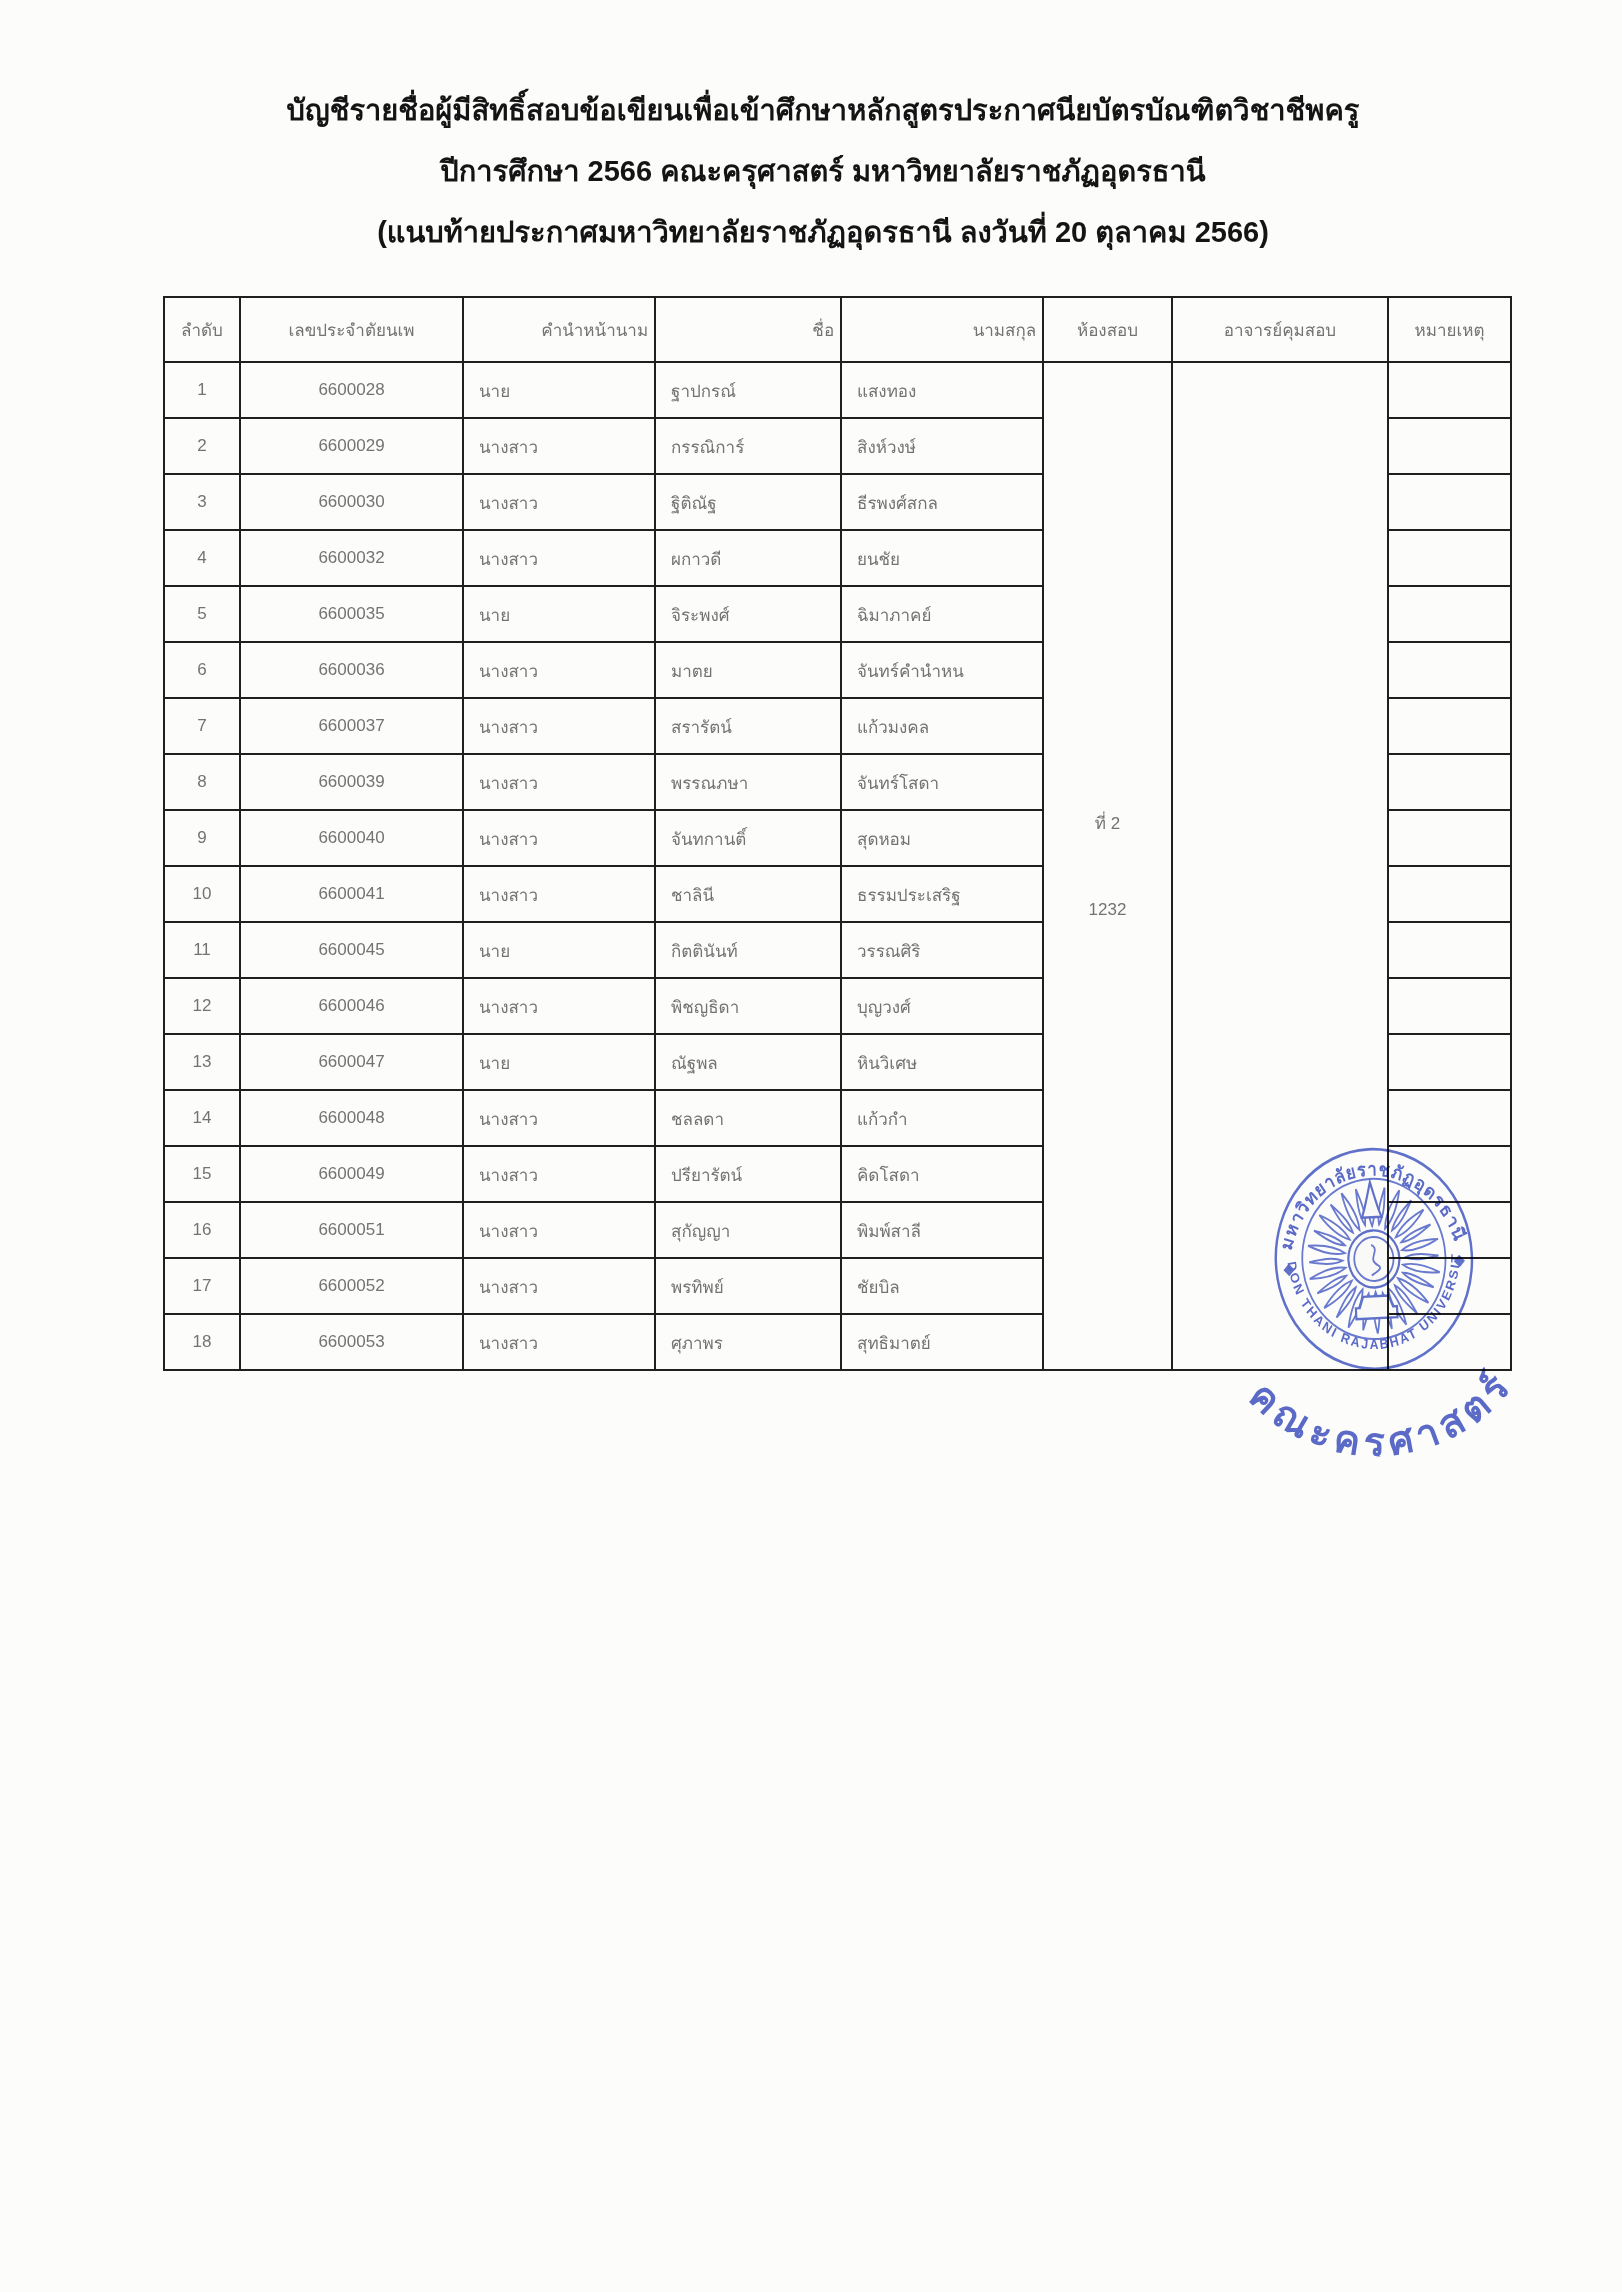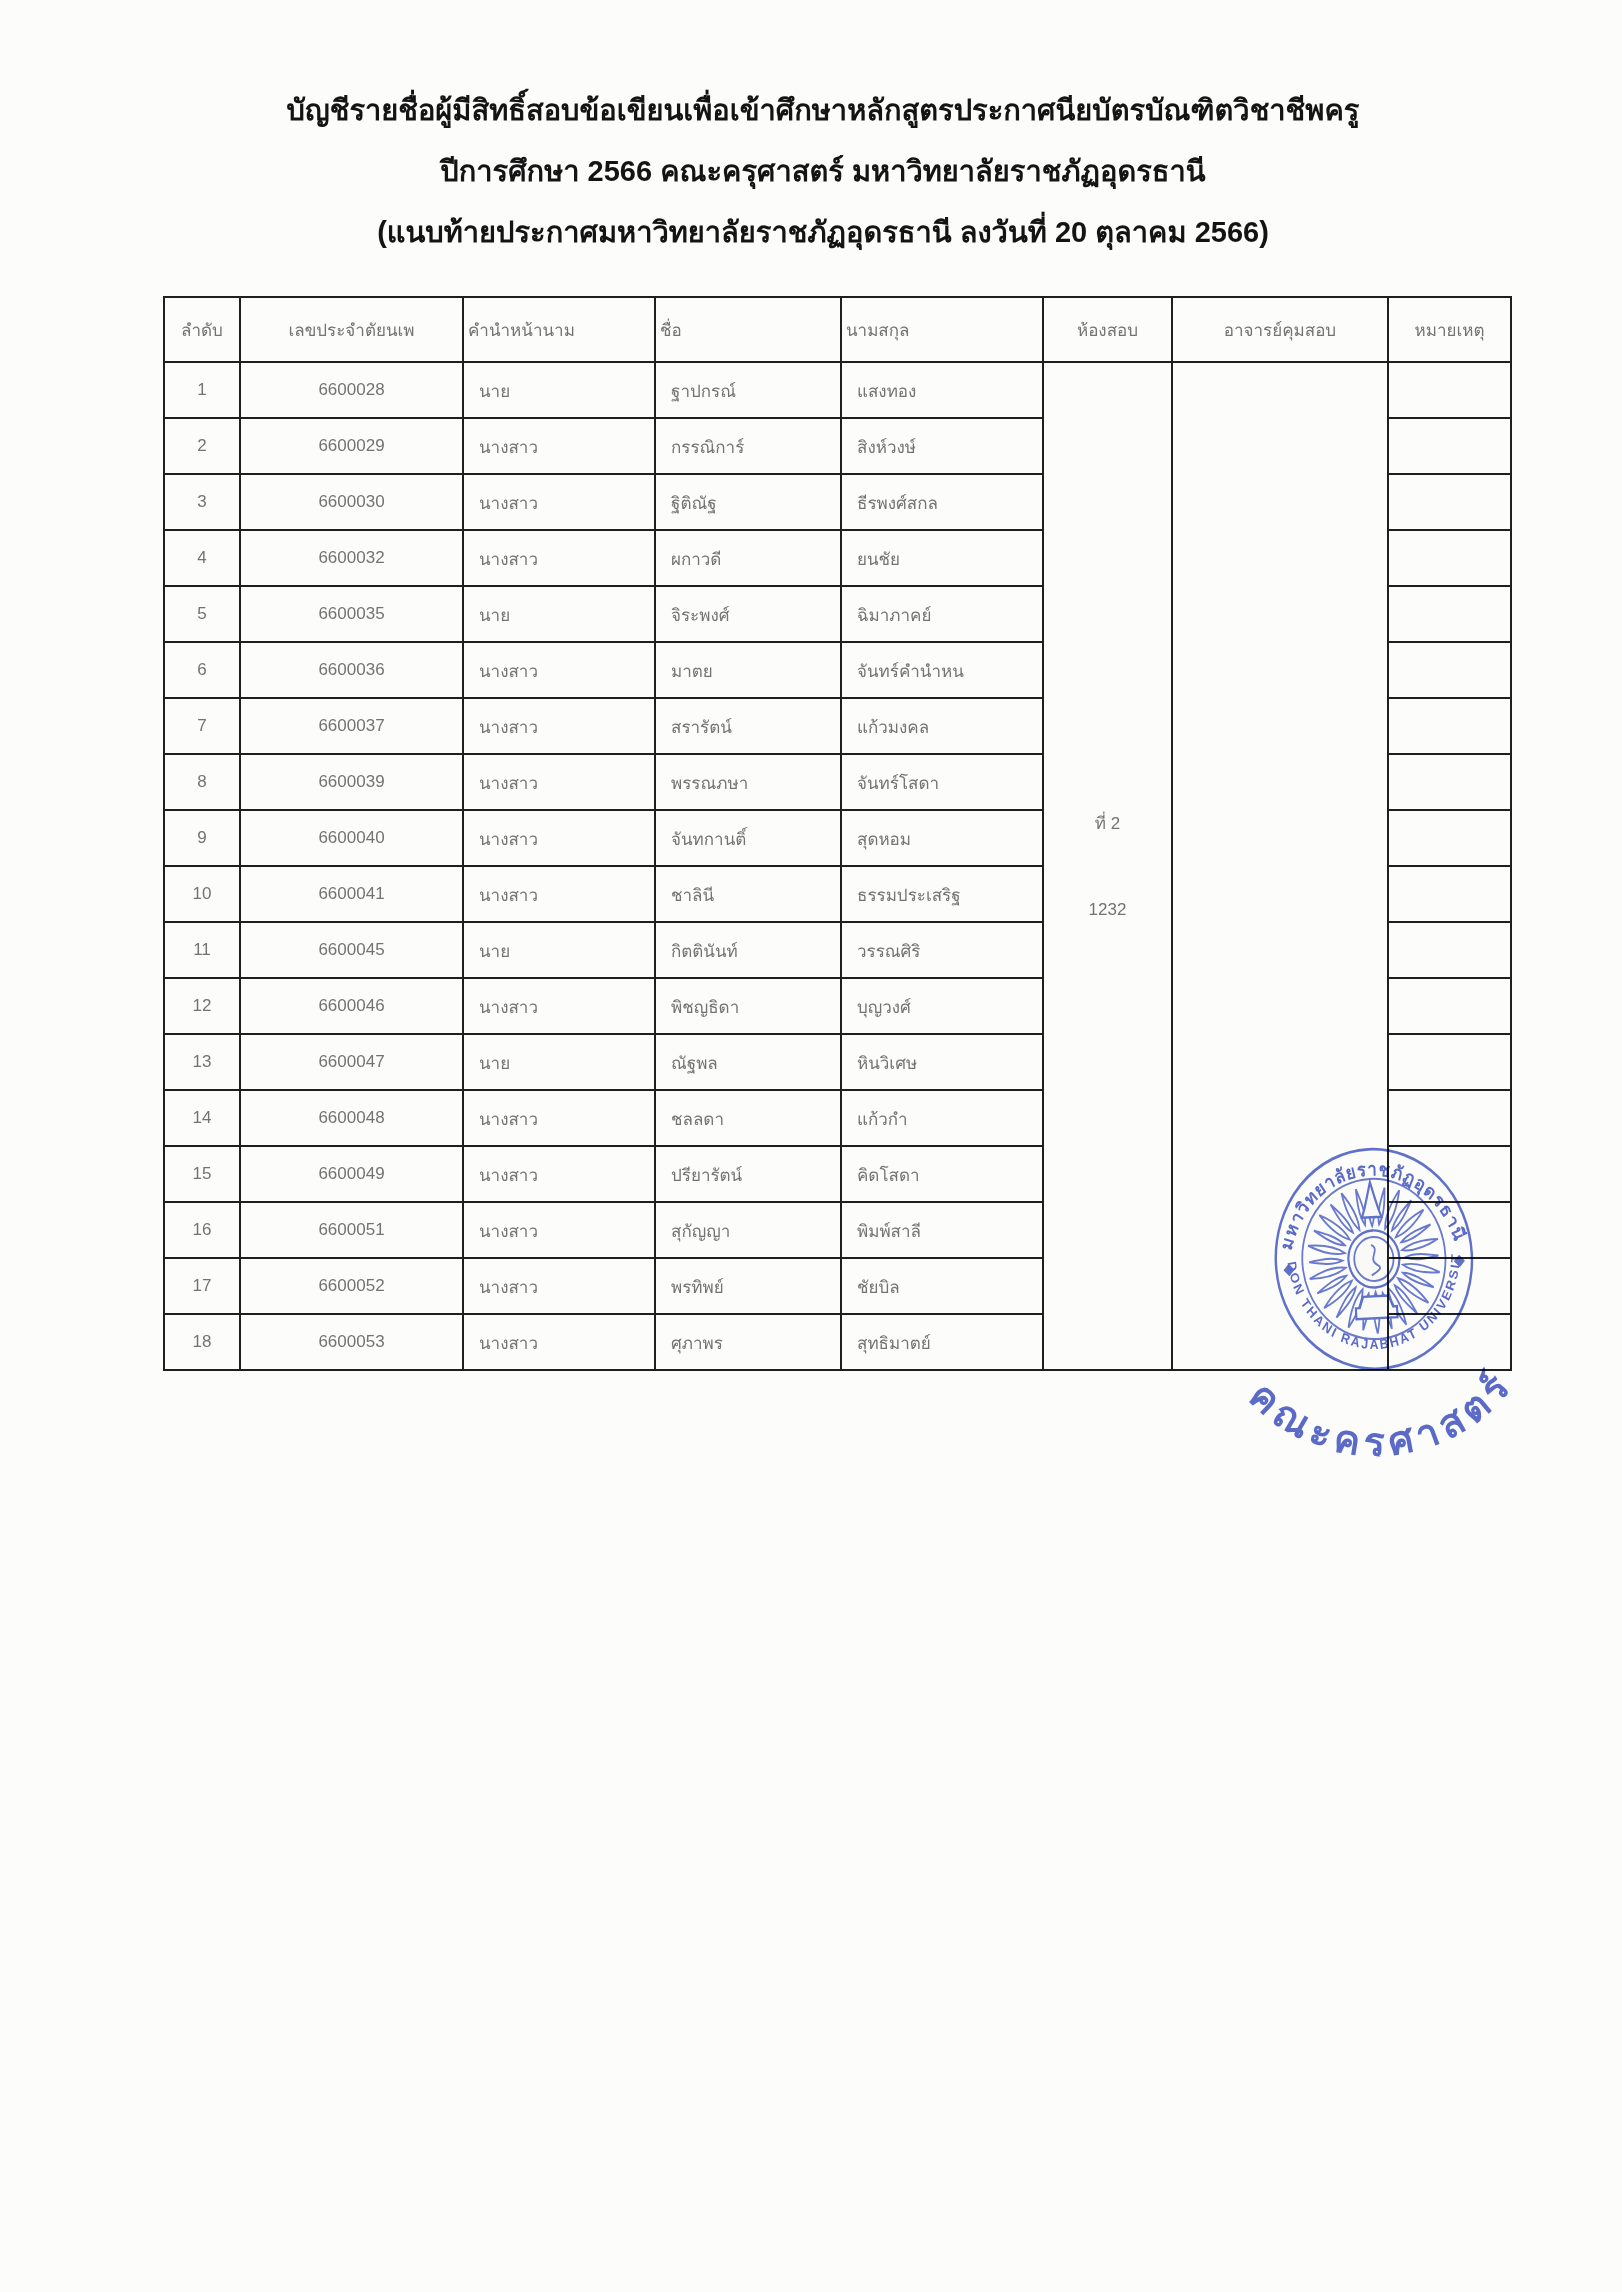--- a/index.html
+++ b/index.html
@@ -22,21 +22,21 @@
     font-size:17px;color:#737373;margin-left:36px;
   }
   .exam-table th,.exam-table td{
     border:2px solid #1f1f1f;
     padding:0 5.9px;
     overflow:hidden;white-space:nowrap;
   }
   .exam-table thead tr{height:65px;}
   .exam-table tbody tr{height:56px;}
   .exam-table th{font-weight:400;text-align:center;}
-  th.c-title,th.c-first,th.c-last{text-align:left;padding-left:4px;}
+  th.c-title,th.c-first,th.c-last{text-align:right;padding-left:4px;}
   td.c-no,td.c-id{text-align:center;}
   td.c-title,td.c-first,td.c-last{text-align:left;padding-left:15px;}
   td.c-room{text-align:center;vertical-align:middle;}
   .room-line{line-height:39px;}
   .room-line.first{margin-bottom:47px;}
   .stamp{
     position:absolute;left:1218px;top:1104px;width:314px;height:353px;
     transform:rotate(-3deg);
     opacity:.88;
     mix-blend-mode:multiply;

